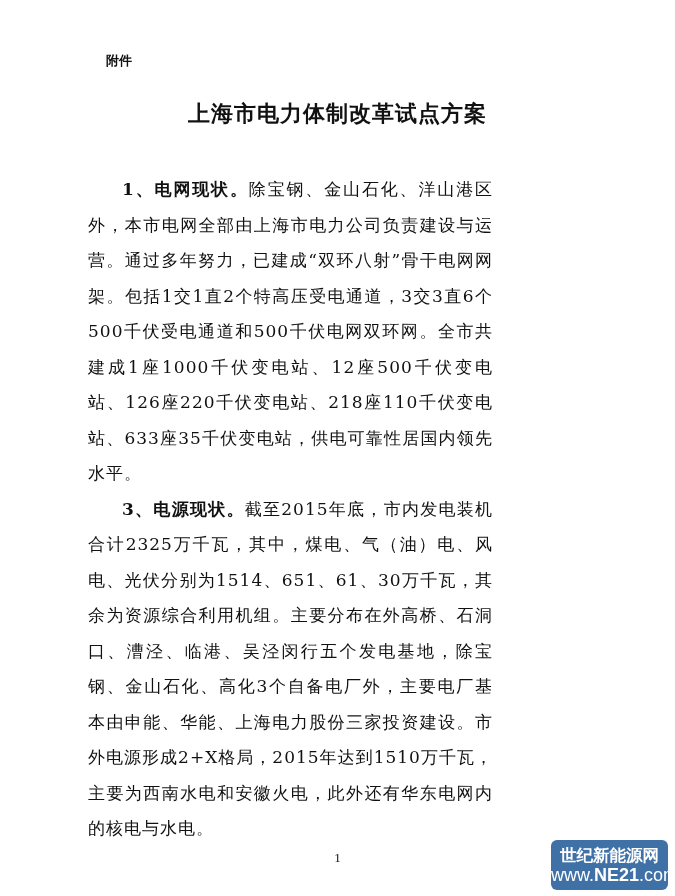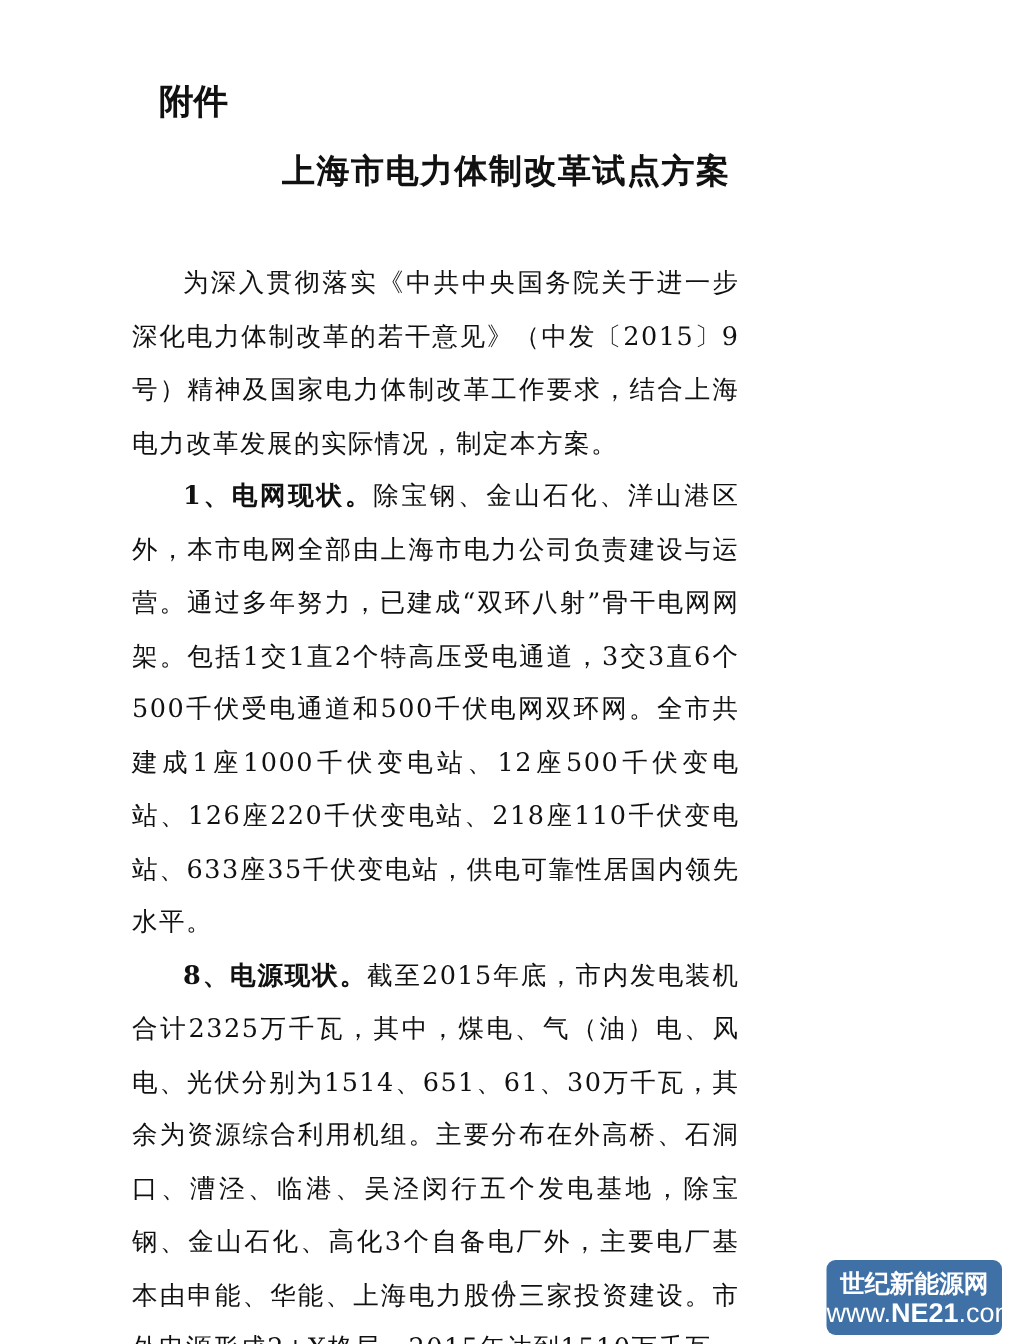--- a/index.html
+++ b/index.html
@@ -1,40 +1,39 @@
 <!DOCTYPE html>
 <html><head>
   <meta charset="utf-8">
   <style>
     html, body { margin: 0; padding: 0; background: #ffffff; }
     body { width: 675px; height: 896px; position: relative; overflow: hidden; color: #111; }
     .page { position: absolute; left: 0; top: 0; width: 675px; height: 896px; background: #fff; }
-    .attach { position: absolute; left: 69px; top: 52px; font-family: "DejaVu Sans", sans-serif; font-size: 23px; font-weight: bold; letter-spacing: 0px; padding-left: 37px; }
+    .attach { position: absolute; left: 69px; top: 52px; font-family: "DejaVu Sans", sans-serif; font-size: 13px; font-weight: bold; letter-spacing: 0px; padding-left: 37px; }
     .title { position: absolute; left: 0; width: 675px; top: 99px; text-align: center; font-family: Liberation Serif, serif; font-size: 22px; font-weight: bold; letter-spacing: 1px; }
     .body { position: absolute; left: 88px; width: 405px; top: 172px; font-family: "DejaVu Serif", serif; font-size: 17px; line-height: 35.5px; text-align: justify; letter-spacing: 1px; }
     .para { margin: 0; text-indent: 34px; }
     .heading { margin: 0; text-indent: 34px; font-family: "DejaVu Sans", sans-serif; font-weight: bold; }
     .lead { font-weight: bold; }
     .pagenum { position: absolute; left: 0; width: 675px; top: 850px; text-align: center; font-family: "Liberation Serif", serif; font-size: 13px; }
     .wm { position: absolute; left: 551px; top: 840px; width: 117px; height: 50px; background: #3f70a6; border-radius: 6px; color: #fff; text-align: center; }
     .wm-cn { font-family: "DejaVu Sans", sans-serif; font-weight: bold; font-size: 16.5px; line-height: 22px; margin-top: 5px; letter-spacing: 0px; }
     .wm-url { font-family: "Liberation Sans", sans-serif; font-size: 18px; line-height: 16px; }
     .wm-url b { font-weight: bold; }
   </style>
 </head>
 <body>
 
 <div class="page">
   <div class="attach">附件</div>
   <div class="title">上海市电力体制改革试点方案</div>
 
   <div class="body">
-    <p class="para">为深入贯彻落实《中共中央国务院关于进一步深化电力体制改革的若干意见》（中发〔2015〕9号）精神及国家电力体制改革工作要求，结合上海电力改革发展的实际情况，制定本方案。</p>
     <p class="para"><span class="lead">1、电网现状。</span><span>除宝钢、金山石化、洋山港区外，本市电网全部由上海市电力公司负责建设与运营。通过多年努力，已建成“双环八射”骨干电网网架。包括1交1直2个特高压受电通道，3交3直6个500千伏受电通道和500千伏电网双环网。全市共建成1座1000千伏变电站、12座500千伏变电站、126座220千伏变电站、218座110千伏变电站、633座35千伏变电站，供电可靠性居国内领先水平。</span></p>
-    <p class="para"><span class="lead">8、电源现状。</span><span>截至2015年底，市内发电装机合计2325万千瓦，其中，煤电、气（油）电、风电、光伏分别为1514、651、61、30万千瓦，其余为资源综合利用机组。主要分布在外高桥、石洞口、漕泾、临港、吴泾闵行五个发电基地，除宝钢、金山石化、高化3个自备电厂外，主要电厂基本由申能、华能、上海电力股份三家投资建设。市外电源形成2+X格局，2015年达到1510万千瓦，主要为西南水电和安徽火电，此外还有华东电网内的核电与水电。</span></p>
+    <p class="para"><span class="lead">3、电源现状。</span><span>截至2015年底，市内发电装机合计2325万千瓦，其中，煤电、气（油）电、风电、光伏分别为1514、651、61、30万千瓦，其余为资源综合利用机组。主要分布在外高桥、石洞口、漕泾、临港、吴泾闵行五个发电基地，除宝钢、金山石化、高化3个自备电厂外，主要电厂基本由申能、华能、上海电力股份三家投资建设。市外电源形成2+X格局，2015年达到1510万千瓦，主要为西南水电和安徽火电，此外还有华东电网内的核电与水电。</span></p>
 
   </div>
 
   <div class="pagenum">1</div>
 
   <div class="wm">
     <div class="wm-cn">世纪新能源网</div>
     <div class="wm-url"><span>www.</span><b>NE21</b><span>.com</span></div>
   </div>
 </div>

